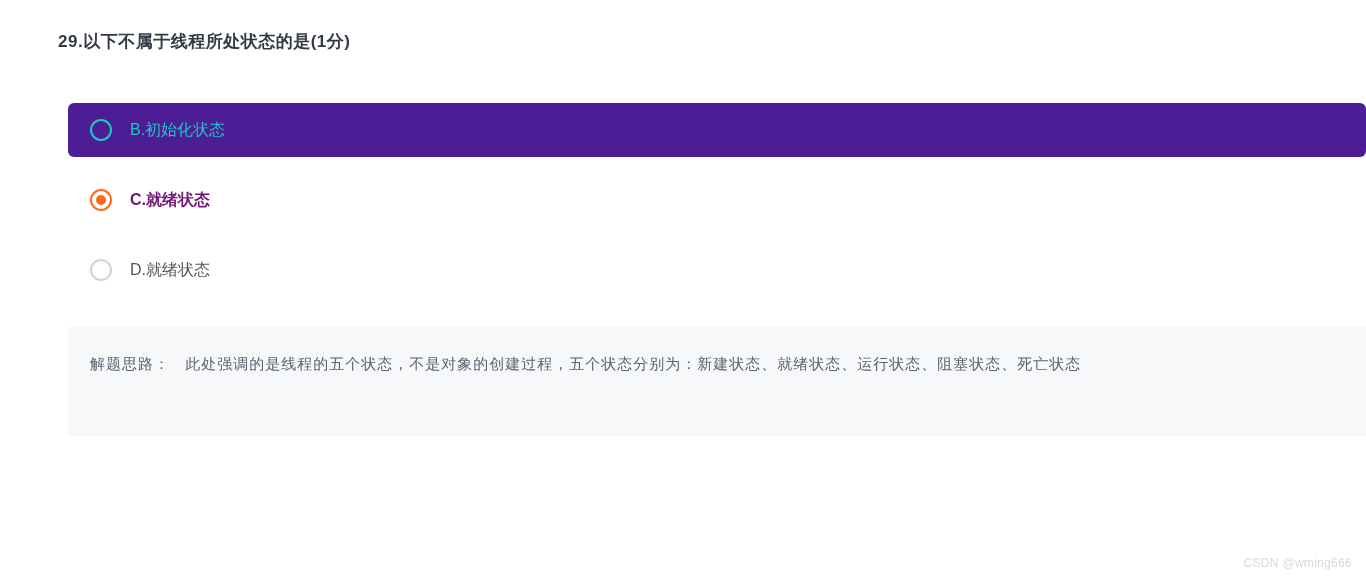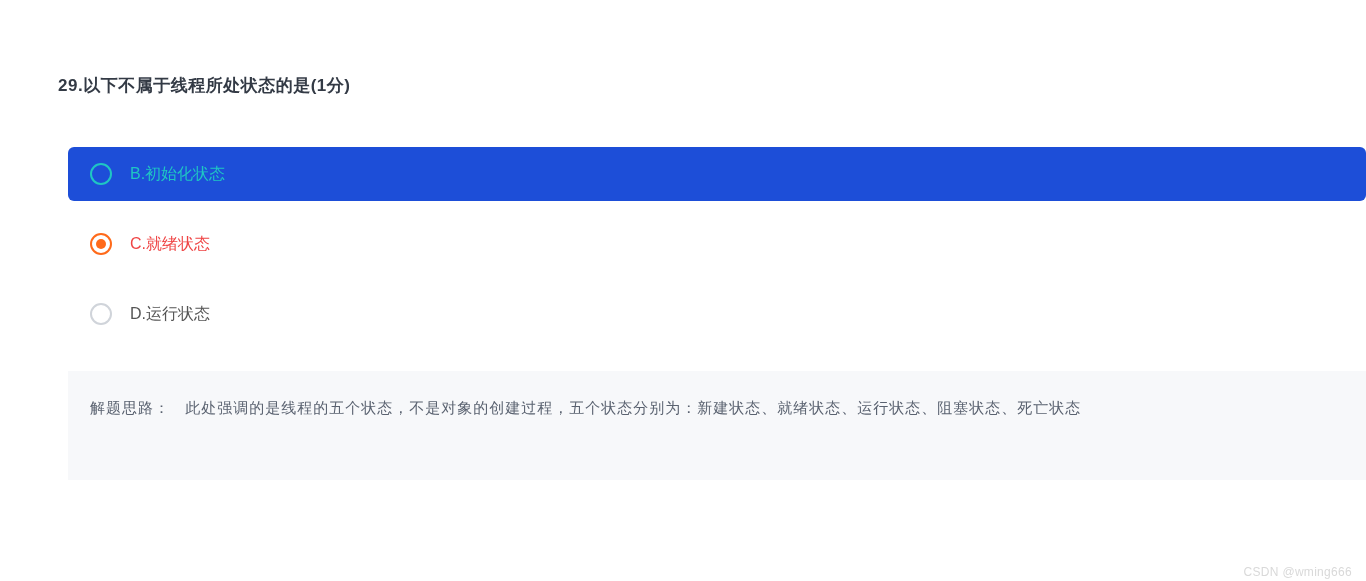--- a/index.html
+++ b/index.html
@@ -18,44 +18,43 @@
     .question-container {
       padding: 30px 0 0 58px;
       width: 100%;
     }
     .question-title {
       font-size: 17px;
       font-weight: 700;
       color: #333a45;
       margin-bottom: 50px;
       letter-spacing: 0.5px;
-      margin-top: 44px;
     }
     .options {
       margin-left: 10px;
     }
     .option {
       display: flex;
       align-items: center;
       padding: 16px 20px 16px 22px;
       border-radius: 6px;
       margin-bottom: 16px;
       font-size: 16px;
     }
     .option-default {
       color: #555;
     }
     .option-highlight {
-      background: #1d4ed8;
+      background: #4c1d95;
       color: #1fc6c3;
       font-weight: 500;
     }
     .option-selected {
-      color: #ef4444;
-      font-weight: 400;
+      color: #701a75;
+      font-weight: 700;
     }
     .radio {
       width: 22px;
       height: 22px;
       border-radius: 50%;
       margin-right: 18px;
       flex-shrink: 0;
       position: relative;
     }
     .radio-empty {
@@ -95,21 +94,21 @@
     }
     .answer-label {
       display: inline-block;
     }
     .answer-value {
       display: inline-block;
       margin-left: 10px;
     }
     .watermark {
       position: absolute;
-      bottom: 2px;
+      bottom: 11px;
       right: 14px;
       font-size: 12px;
       color: #d9d9d9;
       letter-spacing: 0.3px;
     }
   </style>
 </head>
 <body>
 
 <div class="question-container">
@@ -123,21 +122,21 @@
       <span>B.初始化状态</span>
     </div>
 
     <div class="option option-selected">
       <span class="radio radio-selected"></span>
       <span>C.就绪状态</span>
     </div>
 
     <div class="option option-default">
       <span class="radio radio-empty"></span>
-      <span>D.运行状态</span>
+      <span>D.就绪状态</span>
     </div>
 
   </div>
 
   <div class="answer-box">
     <div class="answer-row">
       <span class="answer-label">解题思路：</span>
       <span class="answer-value">此处强调的是线程的五个状态，不是对象的创建过程，五个状态分别为：新建状态、就绪状态、运行状态、阻塞状态、死亡状态</span>
     </div>
   </div>

